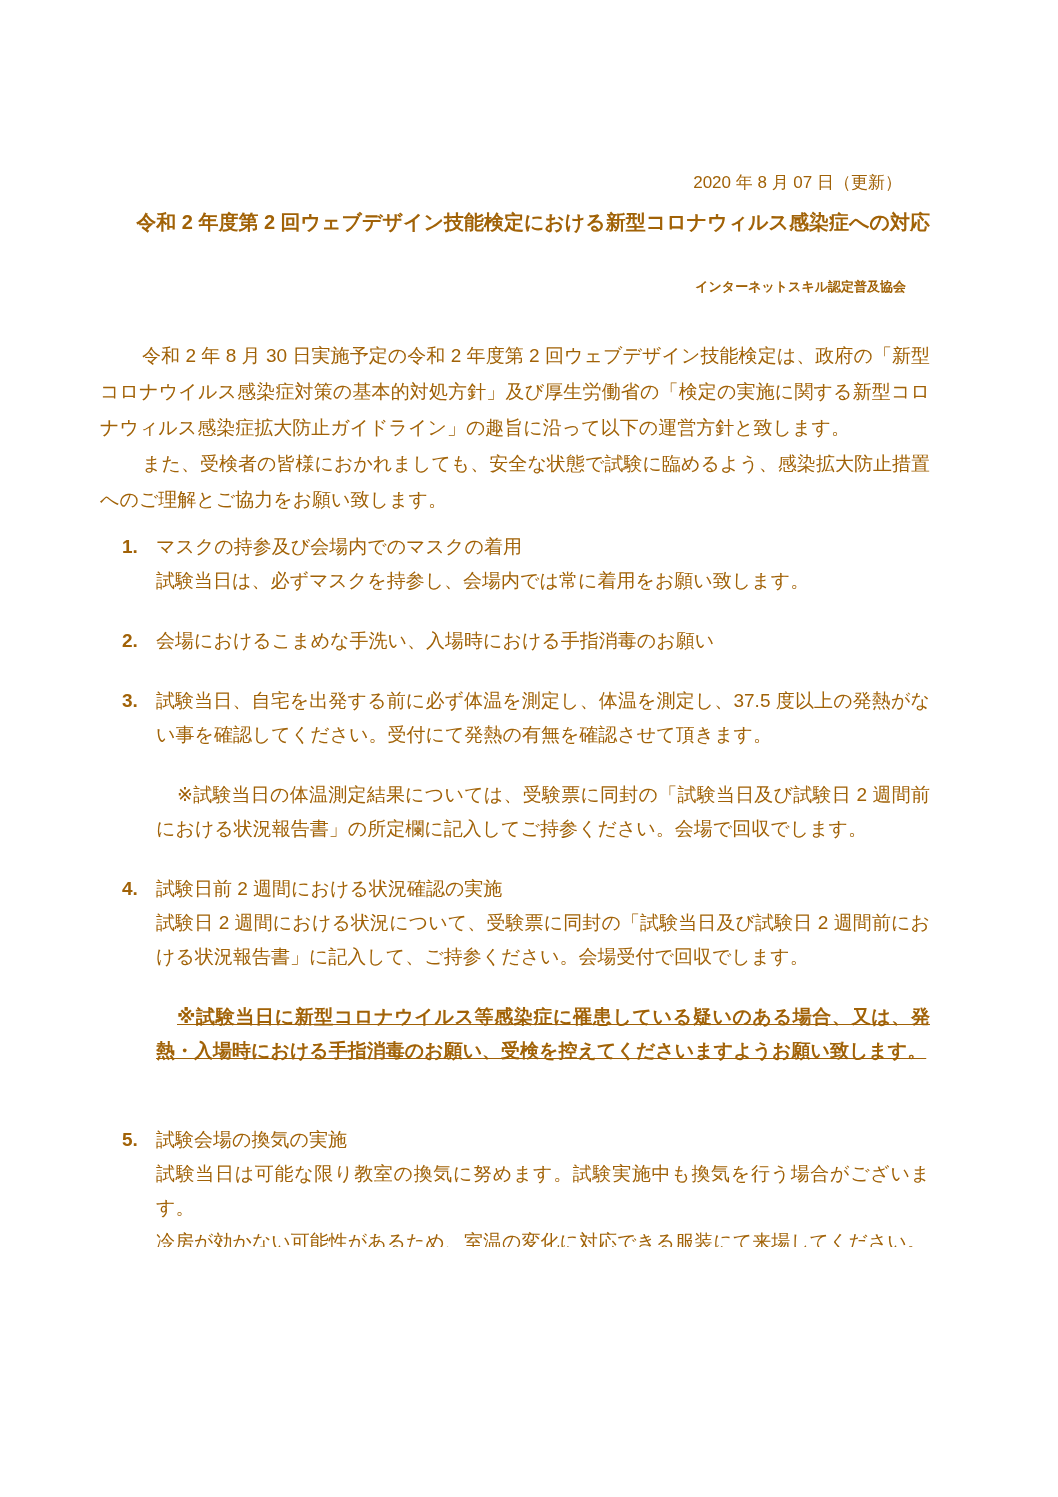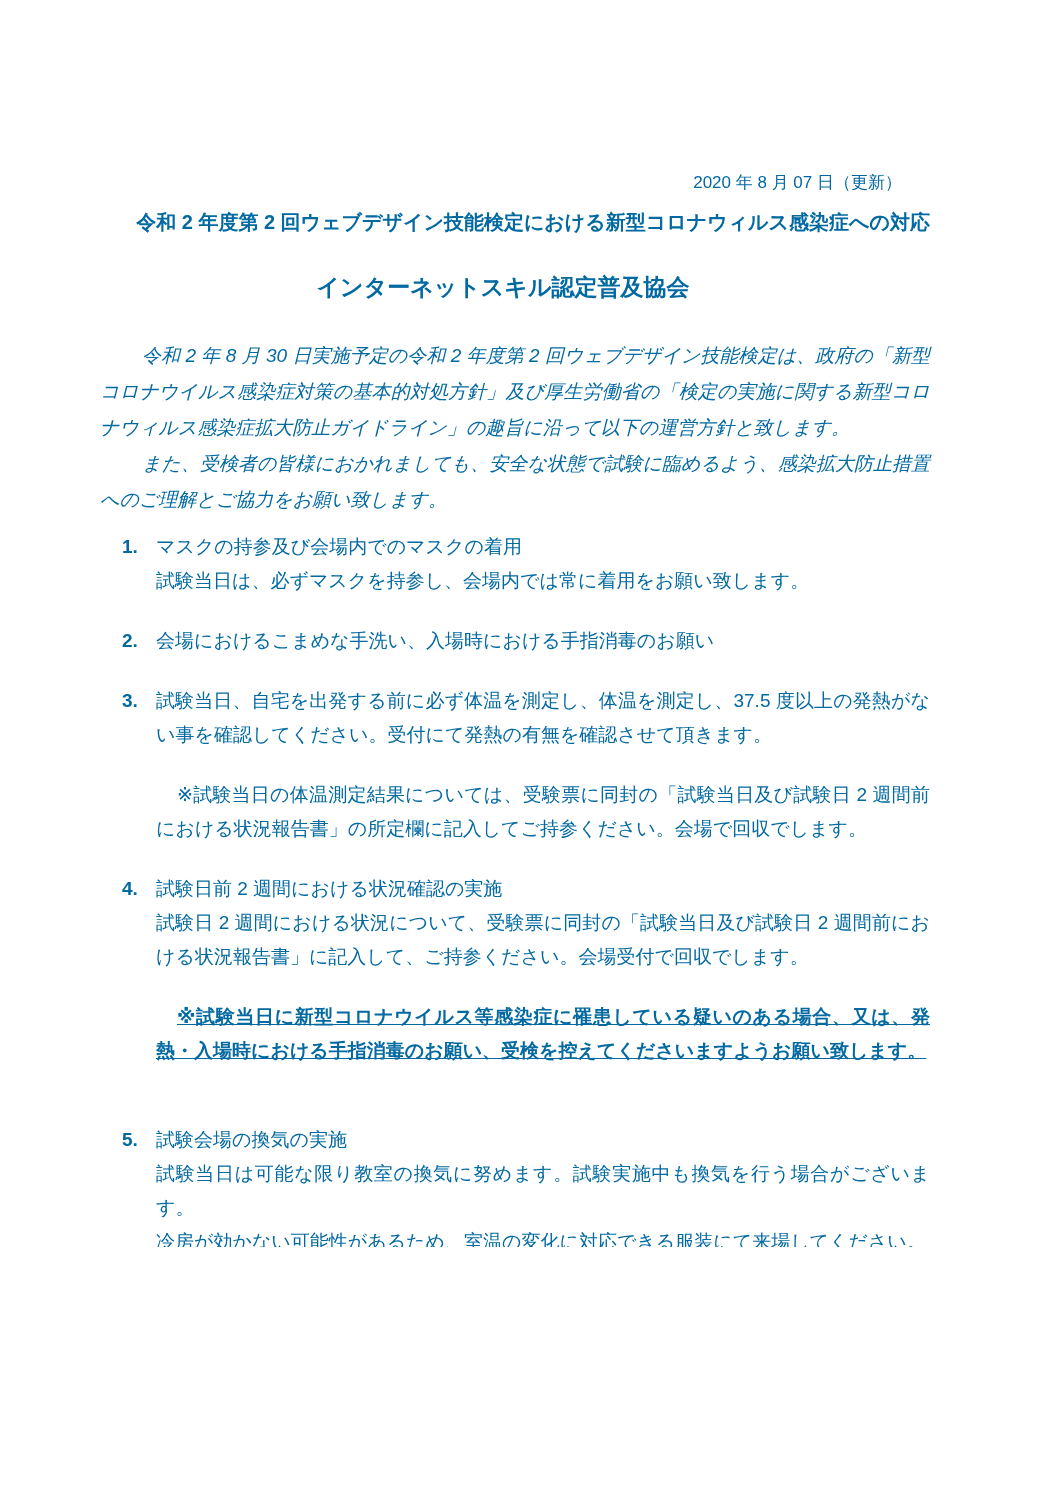--- a/index.html
+++ b/index.html
@@ -2,59 +2,58 @@
 <html><head>
 <meta charset="utf-8">
 <style>
   html,body{margin:0;padding:0;background:#ffffff;}
   .page{
     position:relative;
     width:1058px;
     height:1247px;
     margin:0 auto;
     background:#ffffff;
-    color:#0369a1;
+    color:#a16207;
     font-family:"Liberation Sans","DejaVu Sans",sans-serif;
     box-sizing:border-box;
     padding:172px 128px 0 100px;
     overflow:hidden;
   }
   .date-line{
     font-size:17px;
     line-height:22px;
     text-align:right;
     padding-right:28px;
     white-space:nowrap;
   }
   .doc-title{
     font-size:20px;
     font-weight:bold;
     text-align:right;
     line-height:28px;
     margin-top:14px;
   }
   .org-line{
-    font-size:23px;
+    font-size:13px;
     font-weight:bold;
-    text-align:center;
+    text-align:right;
     line-height:22px;
     padding-right:24px;
     margin-top:40px;
     white-space:nowrap;
   }
   .intro{
     margin-top:40px;
     font-size:19px;
     line-height:36px;
   }
   .intro p{
     margin:0;
     text-indent:42px;
     text-align:justify;
-    font-style:italic;
   }
   .item{
     display:flex;
     padding-left:22px;
     margin-top:26px;
     font-size:19px;
     line-height:34px;
   }
   .item.first{margin-top:12px;}
   .item.extra-gap{margin-top:55px;}

